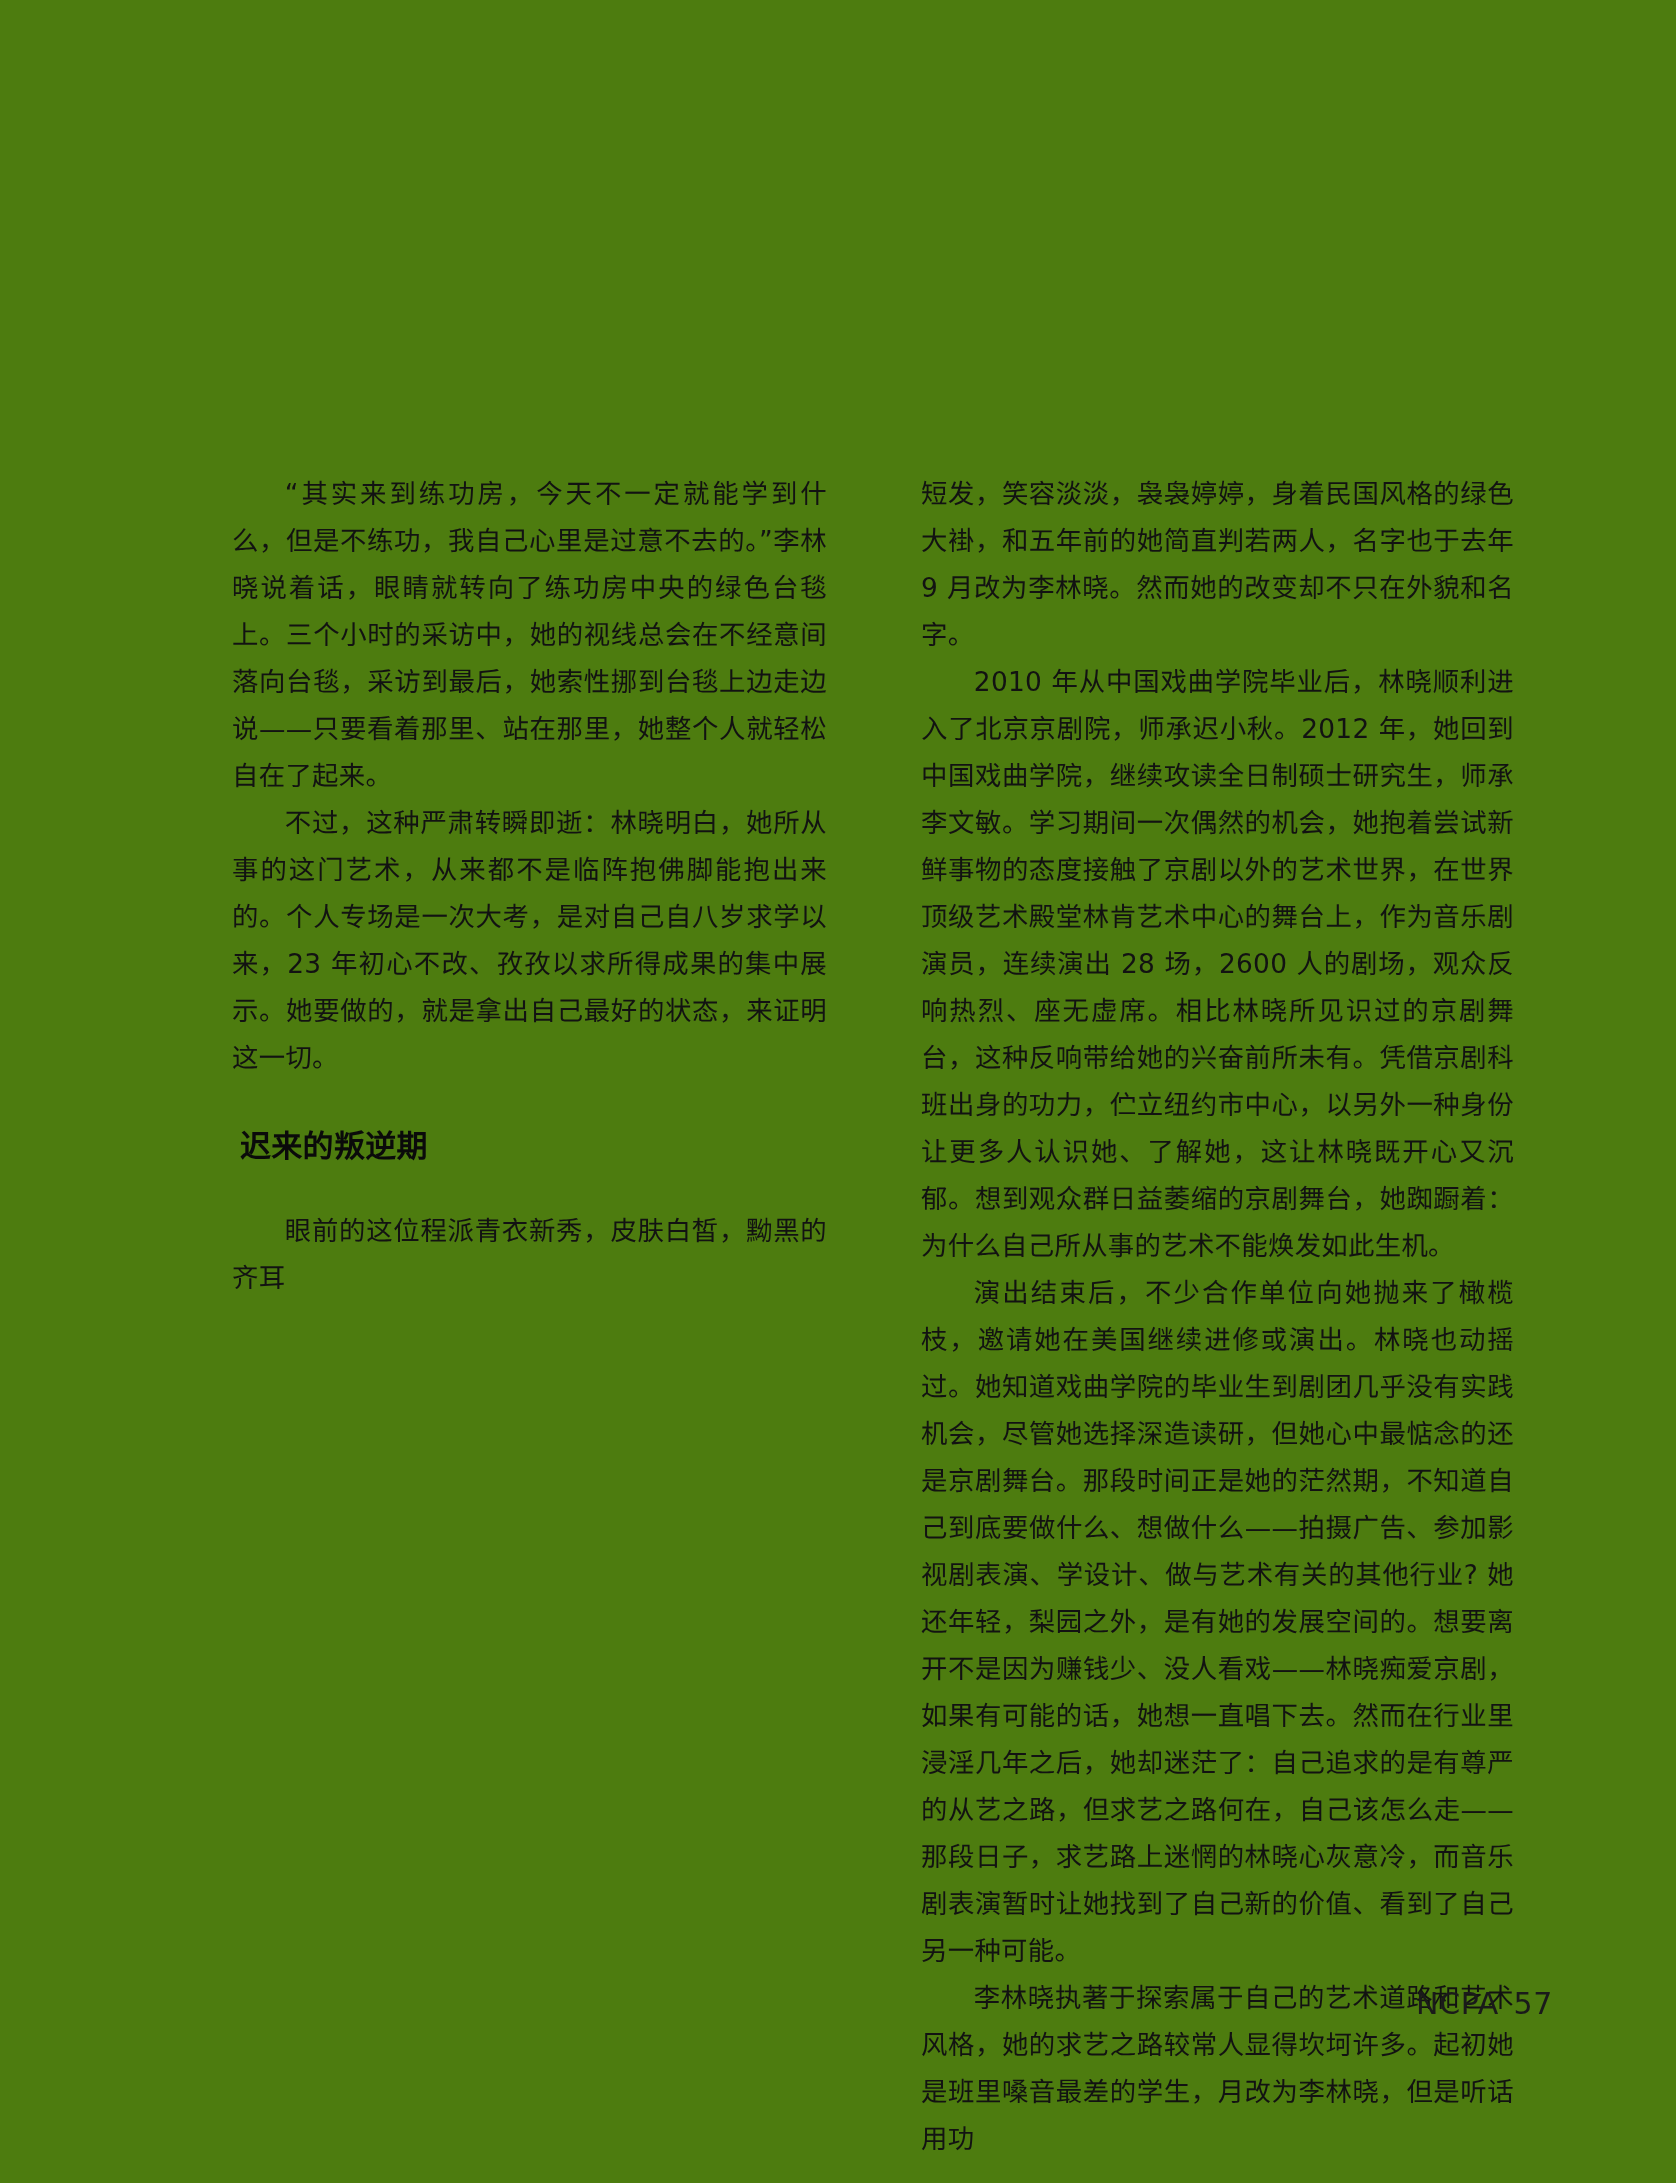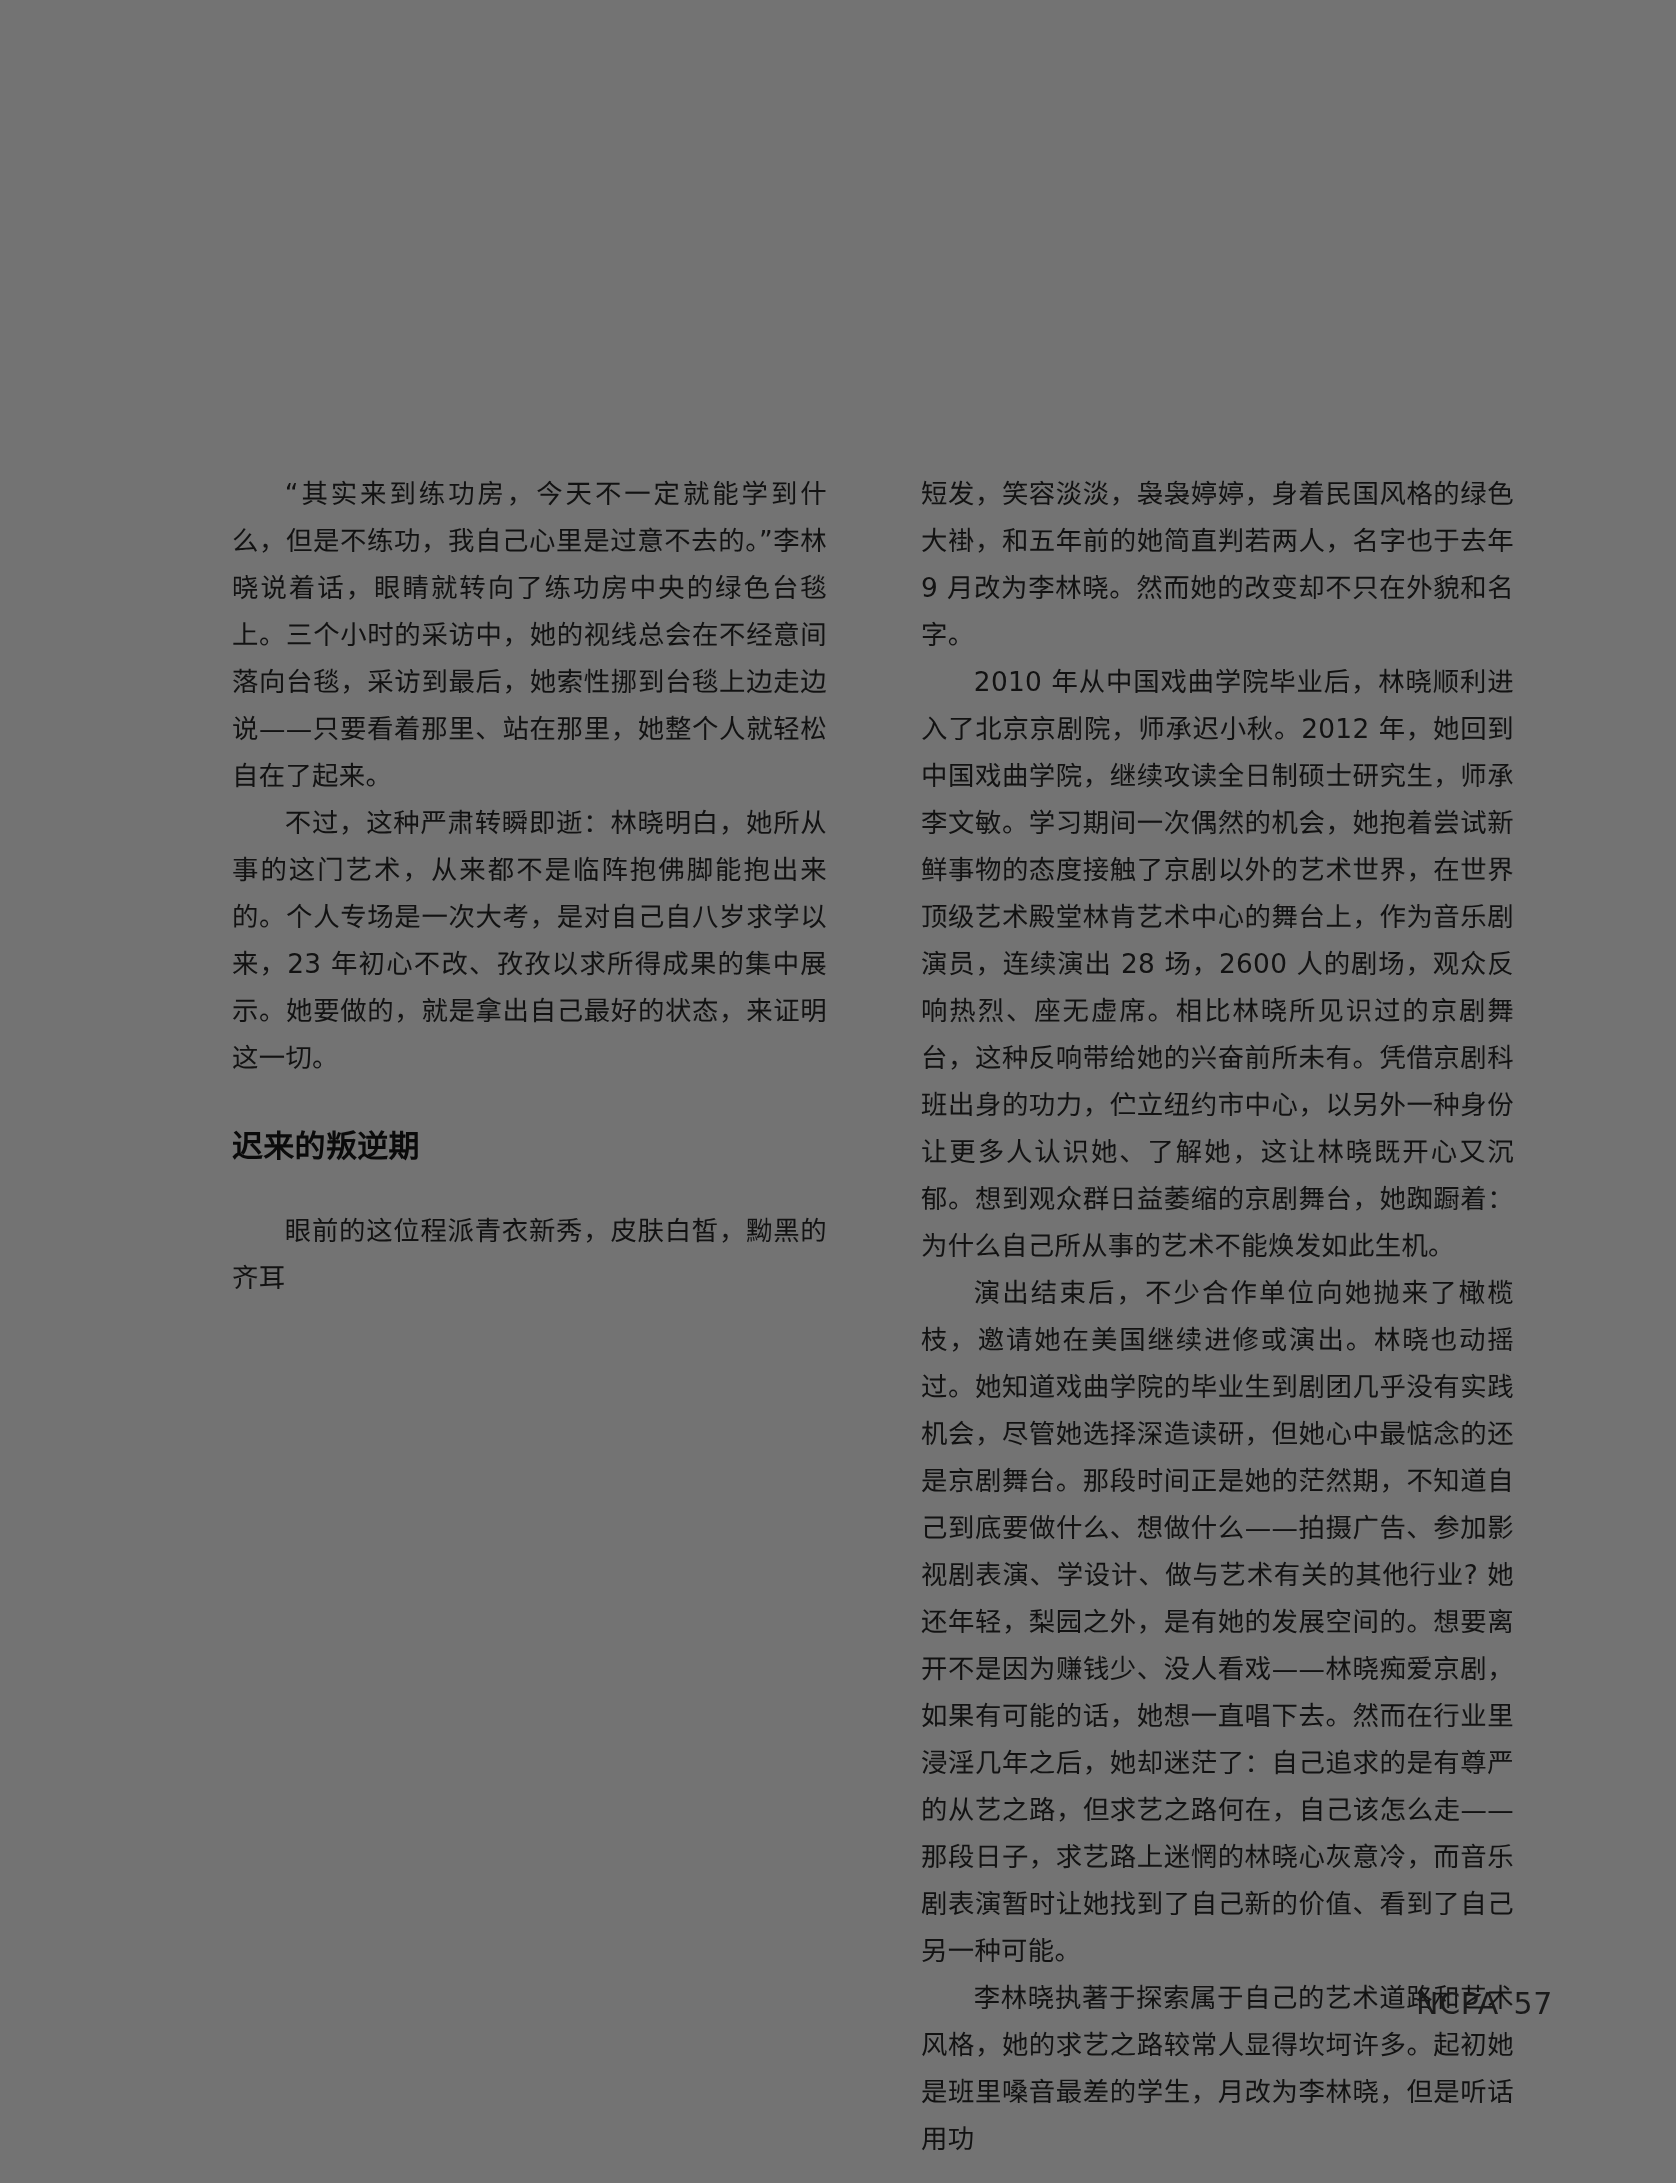--- a/index.html
+++ b/index.html
@@ -4,21 +4,21 @@
 <style>
   html, body {
     margin: 0;
     padding: 0;
     background: #ffffff;
   }
   .page {
     position: relative;
     width: 1676px;
     height: 2183px;
-    background: #737373;
+    background: #4d7c0f;
     overflow: hidden;
     font-family: "DejaVu Sans", "Liberation Sans", sans-serif;
     color: #121212;
   }
   .column {
     position: absolute;
     top: 470px;
     width: 595px;
     font-size: 26.4px;
     line-height: 47px;
@@ -28,21 +28,21 @@
   .column-left  { left: 232px; }
   .column-right { left: 921px; width: 593px; }
   .para {
     margin: 0;
     text-indent: 2em;
   }
   .para.no-indent {
     text-indent: 0;
   }
   .section-heading {
-    margin: 42px 0 38px 0;
+    margin: 42px 0 38px 8px;
     font-size: 31px;
     line-height: 46px;
     font-weight: 700;
     text-indent: 0;
     text-align: left;
     color: #0a0a0a;
   }
   .page-footer {
     position: absolute;
     top: 1985px;

